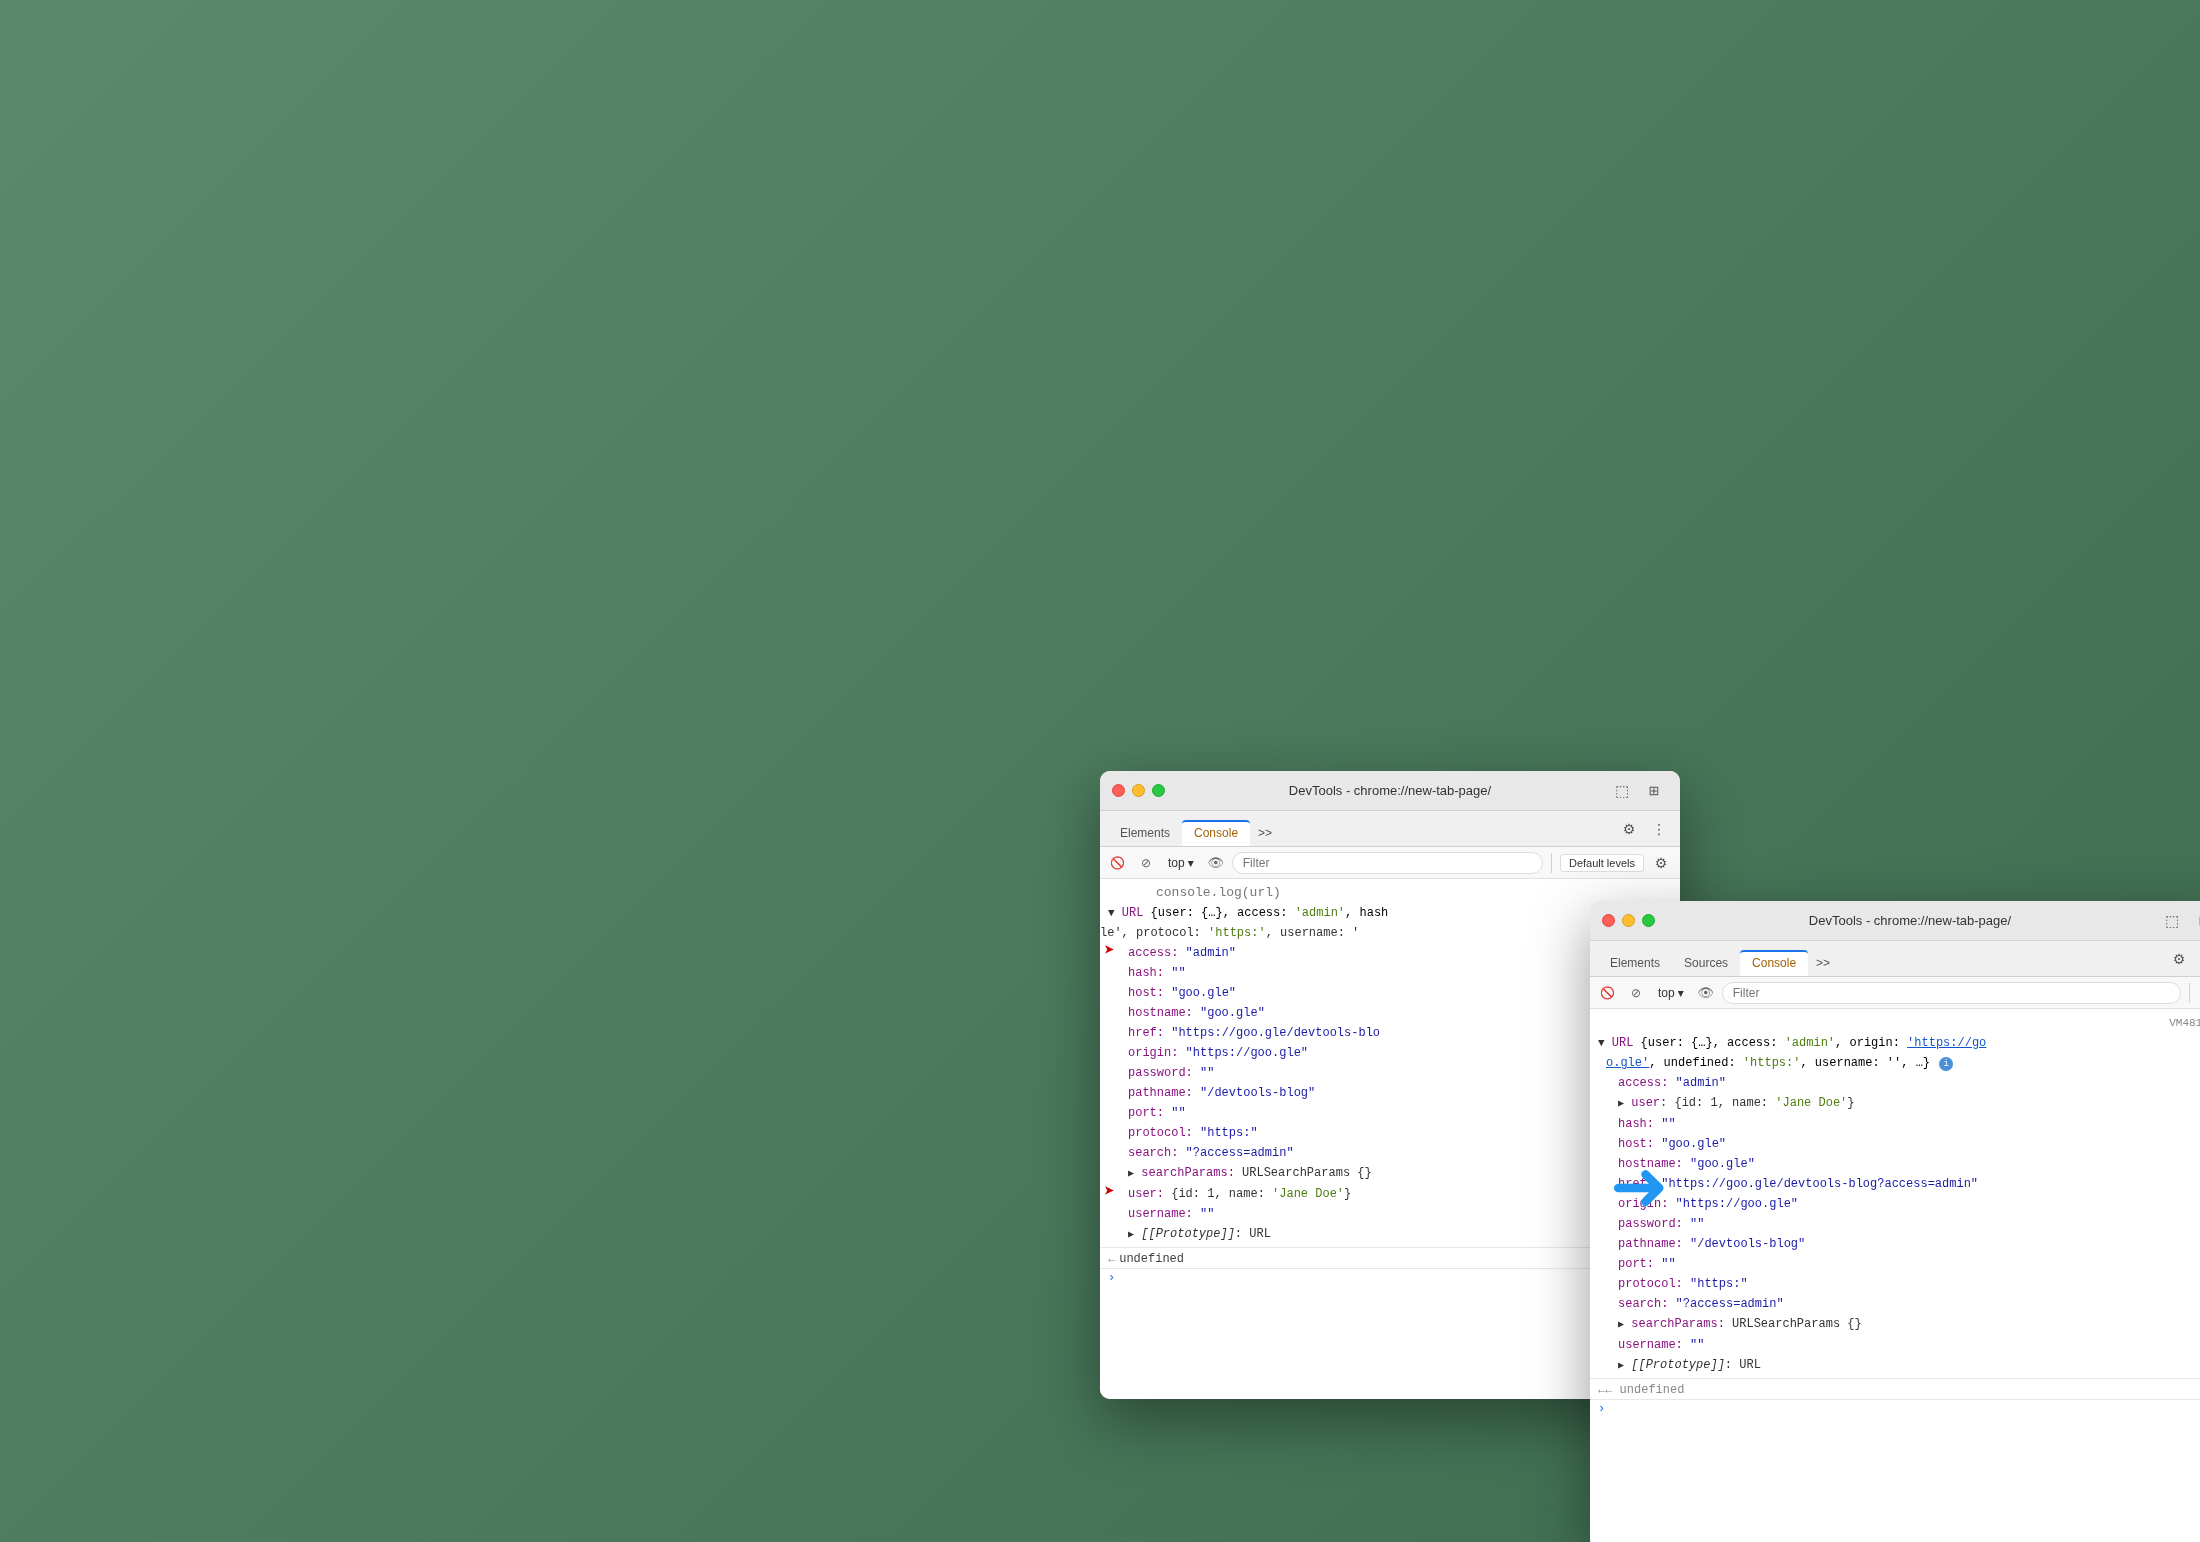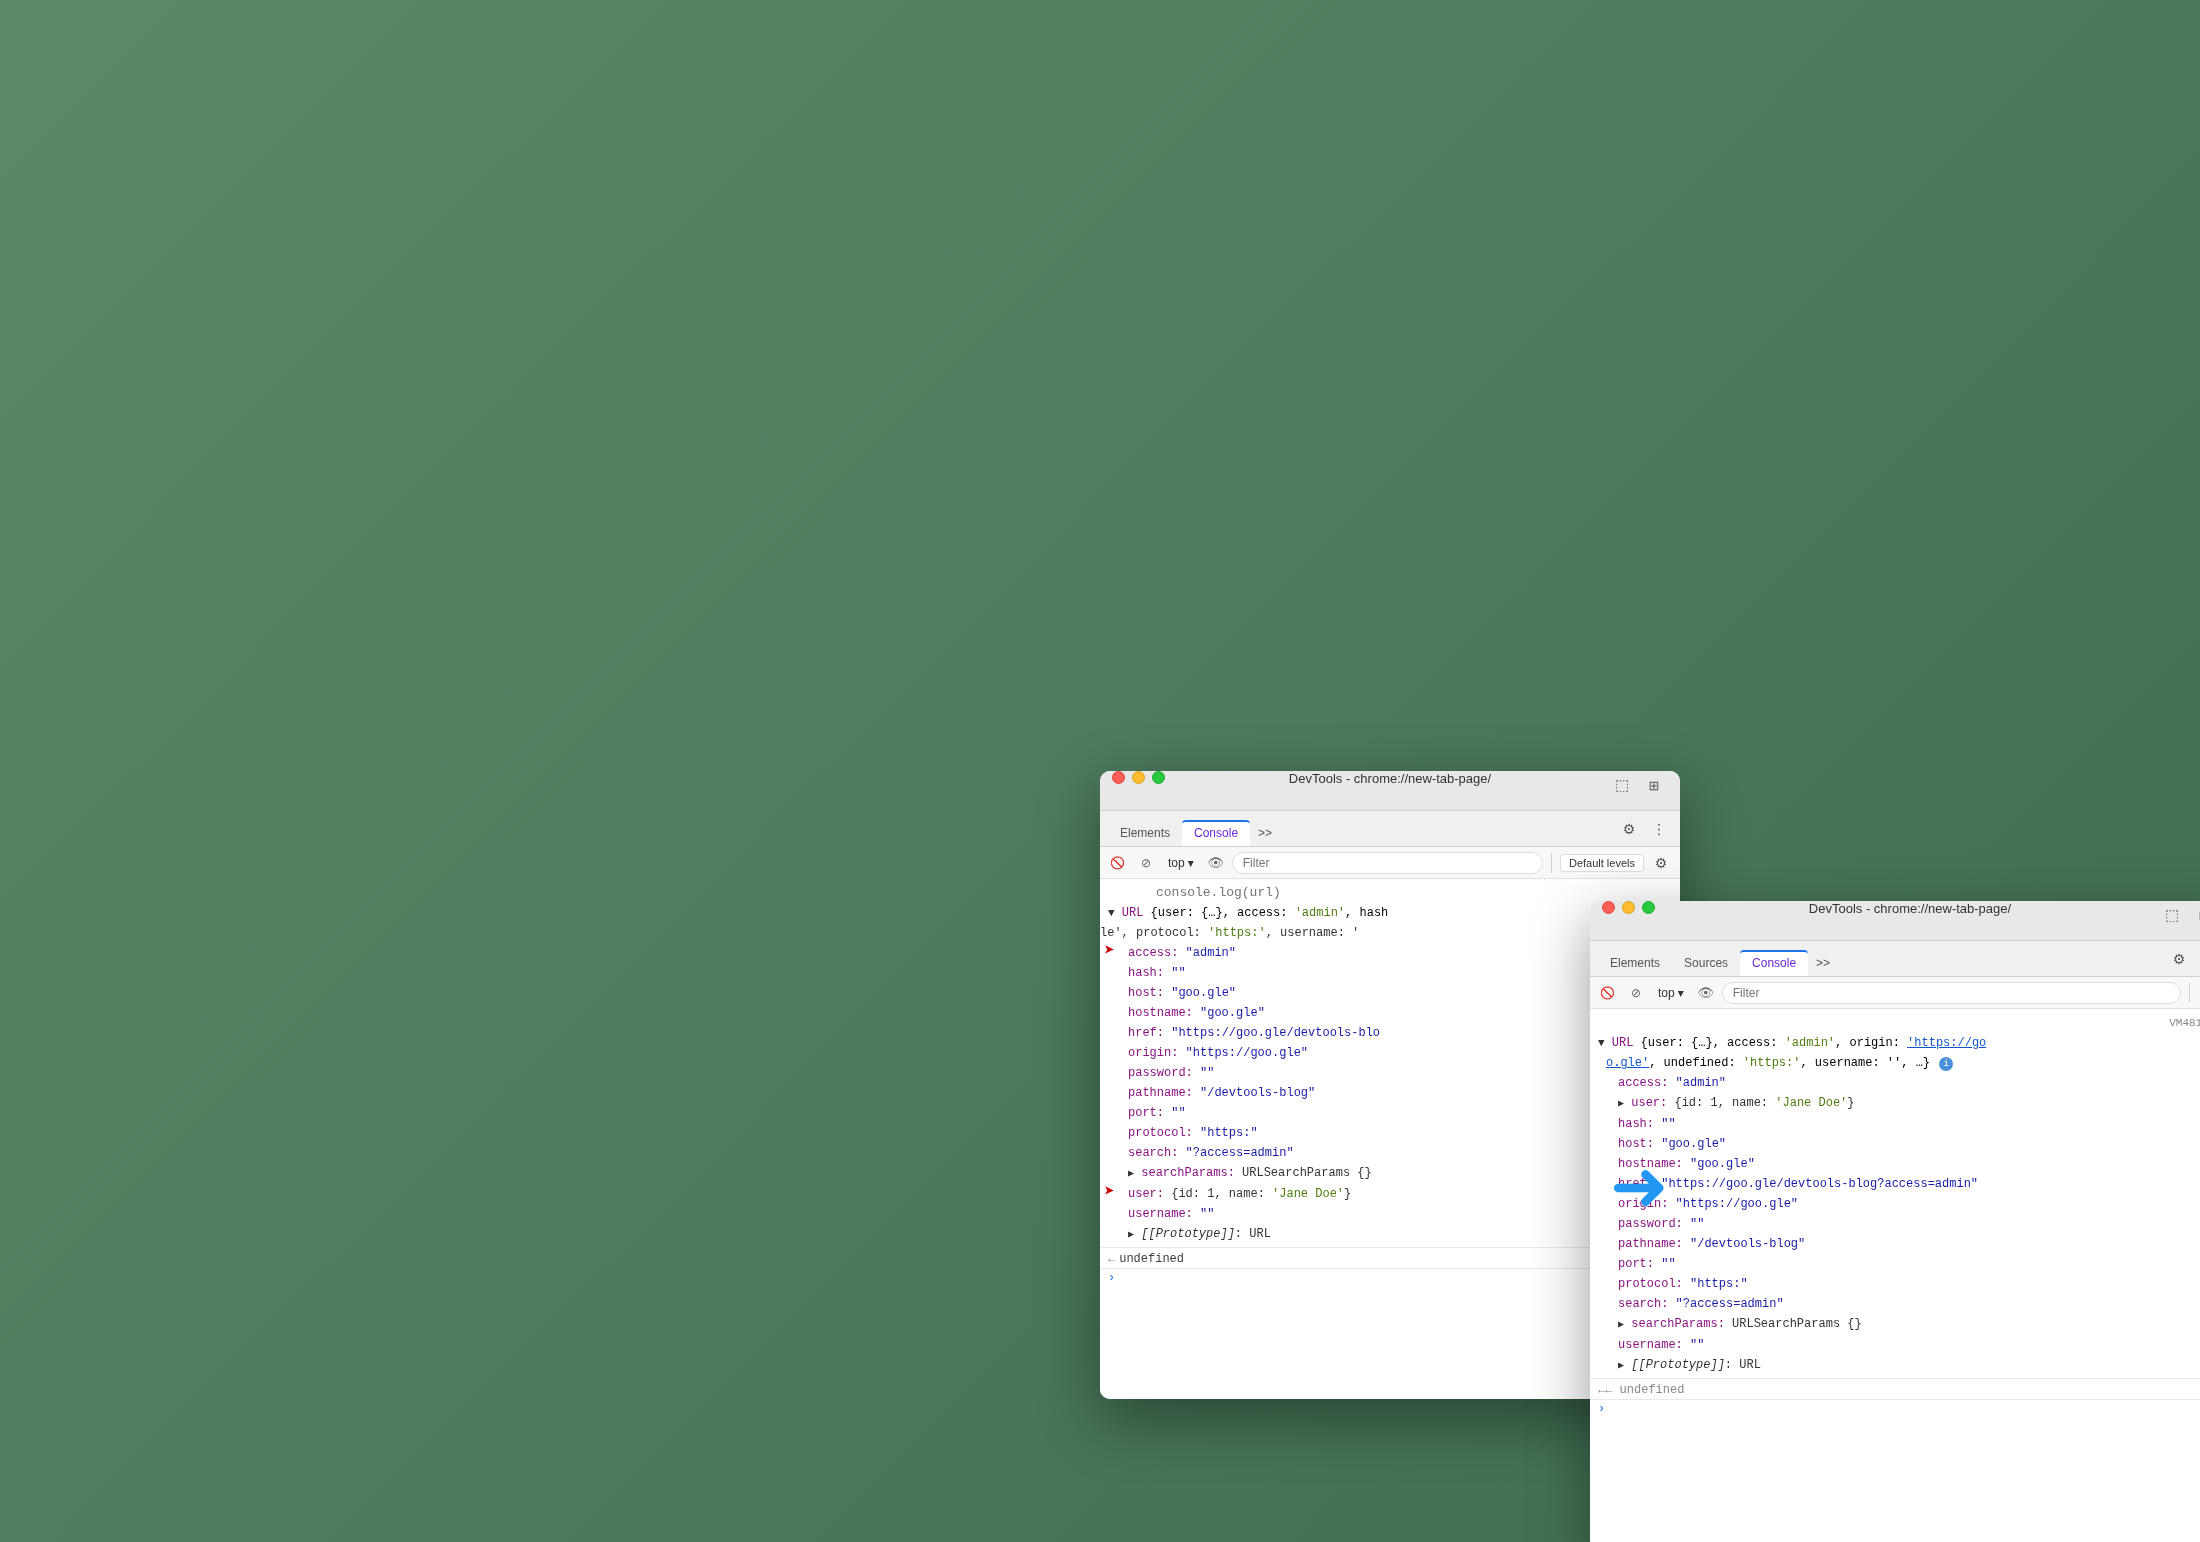--- a/index.html
+++ b/index.html
@@ -38,21 +38,21 @@
       top: 120px;
       left: 460px;
       z-index: 3;
     }
 
     
     .title-bar {
       background: #e8e8e8;
       height: 40px;
       display: flex;
-      align-items: flex-start;
+      align-items: center;
       padding: 0 12px;
       border-bottom: 1px solid #d0d0d0;
       position: relative;
     }
 
     .traffic-lights {
       display: flex;
       gap: 7px;
       align-items: center;
     }
@@ -105,21 +105,21 @@
       padding: 6px 12px;
       font-size: 12px;
       color: #555;
       cursor: pointer;
       border-radius: 4px 4px 0 0;
       white-space: nowrap;
     }
 
     .tab.active {
       background: #fff;
-      color: #6d28d9;
+      color: #a16207;
       border-top: 2px solid #1a73e8;
       padding-top: 4px;
     }
 
     .tab-more {
       padding: 6px 8px;
       font-size: 12px;
       color: #555;
       cursor: pointer;
     }

